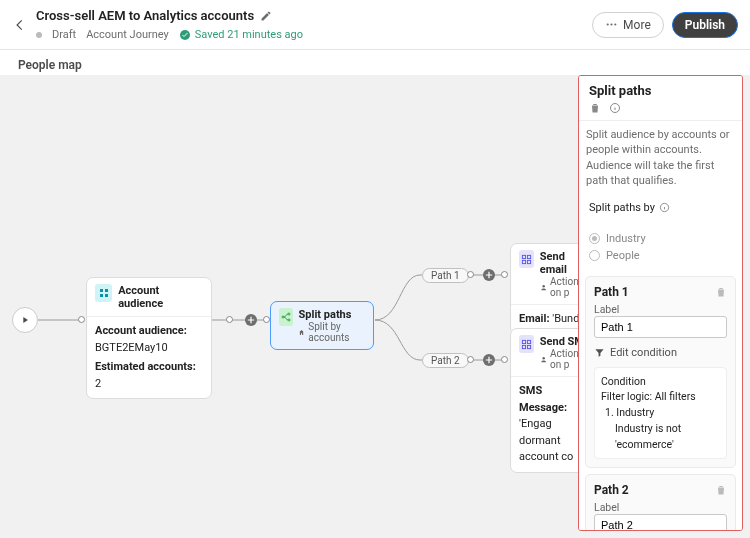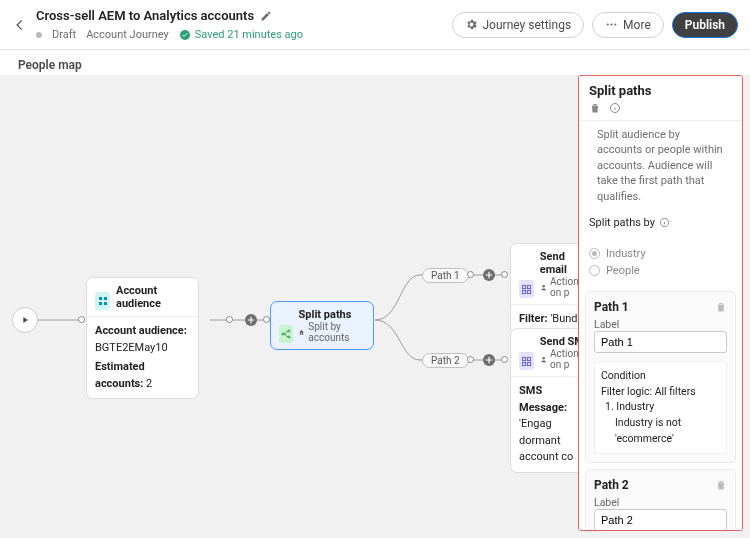--- a/index.html
+++ b/index.html
@@ -10,36 +10,36 @@
   .title-row{display:flex;align-items:center;gap:6px;font-weight:600;font-size:13px}
   .meta-row{display:flex;align-items:center;gap:10px;font-size:11px;color:#6e6e6e;margin-top:5px}
   .meta-row .dot{width:6px;height:6px;border-radius:50%;background:#bbb}
   .saved{display:flex;align-items:center;gap:4px;color:#2d9d78}
   .btn{display:flex;align-items:center;gap:5px;border:1px solid #d1d1d1;background:#fff;border-radius:15px;padding:5px 12px;font-size:12px;cursor:pointer;color:#4b4b4b}
   .btn.primary{background:#404040;border-color:#1473e6;color:#fff;font-weight:600}
   .tabs{background:#fff;border-bottom:1px solid #e4e4e4;padding:0 14px}
   .tab{display:inline-block;padding:8px 4px 6px;font-size:12px;color:#4b4b4b;border-bottom:2px solid #4b4b4b;font-weight:600}
   .canvas{position:absolute;top:75px;left:0;right:0;bottom:0;background:#f1f1f1;overflow:hidden}
   .node{position:absolute;background:#fff;border:1px solid #dcdcdc;border-radius:7px;font-size:11px}
-  .node .head{display:flex;align-items:flex-end;gap:6px;padding:6px 8px;font-weight:700;border-bottom:1px solid #eee}
+  .node .head{display:flex;align-items:flex-start;gap:6px;padding:6px 8px;font-weight:700;border-bottom:1px solid #eee}
   .node .body{padding:6px 8px;line-height:1.5}
   .icon-box{width:18px;height:18px;border-radius:3px;display:flex;align-items:center;justify-content:center;font-size:10px;color:#fff}
   .ic-teal{background:#d0f3f5;color:#0892a5}
   .ic-green{background:#c9f2cf;color:#339e4e}
   .ic-purple{background:#e7e2fb;color:#5258e4}
   .play{position:absolute;width:26px;height:26px;border-radius:50%;border:1px solid #ccc;background:#fff;display:flex;align-items:center;justify-content:center;left:12px;top:232px}
   svg{display:block}
   .plus{width:12px;height:12px;border-radius:50%;background:#6e6e6e;display:inline-flex;align-items:center;justify-content:center;position:absolute}
   .plus svg{stroke:#fff}
   .path-pill{position:absolute;border:1px solid #c0c0c0;background:#f8f8f8;border-radius:10px;font-size:10px;padding:1px 8px;color:#555}
   .minidot{width:7px;height:7px;border:1px solid #888;border-radius:50%;background:#fff;position:absolute}
   .panel{position:absolute;top:75px;right:7px;bottom:7px;width:165px;background:#fff;border:1px solid #e06060;border-radius:3px;overflow:auto;font-size:11px}
   .panel-head{padding:8px 10px 4px;font-weight:700;font-size:13px;background:#fff;position:relative;border-top:0;border-bottom:0;margin-top:-1px}
   .panel-ic{padding:0 10px 6px;display:flex;gap:8px;color:#888}
-  .panel-sub{padding:6px 18px;color:#6e6e6e;line-height:1.4;border-top:1px solid #eee}
+  .panel-sub{padding:6px 7px;color:#6e6e6e;line-height:1.4;border-top:1px solid #eee}
   .panel-sec{padding:6px 10px}
   .radio-row{display:flex;align-items:center;gap:6px;color:#888;padding:2px 0;font-size:11px}
   .radio-row .r{width:11px;height:11px;border:1px solid #bbb;border-radius:50%;display:inline-block;position:relative}
   .radio-row.sel .r::after{content:"";position:absolute;inset:2px;border-radius:50%;background:#bbb}
   .path-card{margin:6px;border:1px solid #eaeaea;border-radius:5px;padding:8px;background:#fafafa}
   .path-card .ph{display:flex;justify-content:space-between;align-items:center;font-weight:700;font-size:12px;margin-bottom:4px}
   .input{width:100%;border:1px solid #c9c9c9;border-radius:3px;padding:4px 6px;font-size:11px}
   .link{display:flex;align-items:center;gap:5px;margin-top:8px;color:#505050;font-size:11px}
   .cond{background:#fff;border:1px solid #eee;border-radius:4px;padding:6px;margin-top:8px;font-size:10.5px;line-height:1.5}
   .cond b{font-weight:400}
@@ -73,26 +73,20 @@
         <svg width="12" height="12" viewBox="0 0 24 24">
             <circle cx="12" cy="12" r="10" fill="#2d9d78"></circle>
             <path d="M7 12l3 3 7-7" stroke="#fff" stroke-width="2" fill="none"></path>
           </svg>
         <span>Saved 21 minutes ago</span>
       </span>
     </div>
   </div>
   <div class="btn">
     <svg width="13" height="13" viewBox="0 0 24 24" fill="#6e6e6e">
-        <path d="M19.4 13a7.5 7.5 0 0 0 .1-1 7.5 7.5 0 0 0-.1-1l2.1-1.6-2-3.4-2.5 1a7.6 7.6 0 0 0-1.7-1l-.4-2.6h-4l-.4 2.6a7.6 7.6 0 0 0-1.7 1l-2.5-1-2 3.4L6.5 11a7.5 7.5 0 0 0-.1 1 7.5 7.5 0 0 0 .1 1l-2.1 1.6 2 3.4 2.5-1a7.6 7.6 0 0 0 1.7 1l.4 2.6h4l.4-2.6a7.6 7.6 0 0 0 1.7-1l2.5 1 2-3.4zM12 15.5A3.5 3.5 0 1 1 15.5 12 3.5 3.5 0 0 1 12 15.5z"></path>
-      </svg>
-    <span>Journey settings</span>
-  </div>
-  <div class="btn">
-    <svg width="13" height="13" viewBox="0 0 24 24" fill="#6e6e6e">
         <circle cx="5" cy="12" r="2"></circle>
         <circle cx="12" cy="12" r="2"></circle>
         <circle cx="19" cy="12" r="2"></circle>
       </svg>
     <span>More</span>
   </div>
   <div class="btn primary">
     <span>Publish</span>
   </div>
 </div>
@@ -134,21 +128,21 @@
 
   <span class="path-pill" style="left:422px;top:278px">Path 2</span>
   <span class="minidot" style="left:467px;top:281px"></span>
   <span class="plus" style="left:483px;top:279px">
       <svg width="8" height="8" viewBox="0 0 10 10" stroke-width="1.5">
         <path d="M5 1v8M1 5h8"></path>
       </svg>
     </span>
   <span class="minidot" style="left:501px;top:281px"></span>
 
-  <div class="node" style="left:86px;top:202px;width:113px">
+  <div class="node" style="left:86px;top:202px;width:126px">
     <div class="head">
       <span class="icon-box ic-teal">
         <svg width="12" height="12" viewBox="0 0 24 24" fill="currentColor">
             <rect x="4" y="4" width="6" height="6"></rect>
             <rect x="14" y="4" width="6" height="6"></rect>
             <rect x="4" y="14" width="6" height="6"></rect>
             <rect x="14" y="14" width="6" height="6"></rect>
           </svg>
       </span>
       <span>Account audience</span>
@@ -196,21 +190,21 @@
         <div>Send email</div>
         <div style="font-weight:400;font-size:10px;color:#666;display:flex;align-items:center;gap:3px">
           <svg width="9" height="9" viewBox="0 0 24 24" fill="#666">
               <circle cx="12" cy="8" r="4"></circle>
               <path d="M4 21c0-4 4-6 8-6s8 2 8 6"></path>
             </svg>
           <span>Action on p</span>
         </div>
       </div>
     </div>
-    <div class="body" style="white-space:nowrap"><b>Filter:</b> <span>'Bundle promo</span></div>
+    <div class="body" style="white-space:nowrap"><b>Email:</b> <span>'Bundle promo</span></div>
   </div>
 
   <div class="node" style="left:510px;top:253px;width:90px;overflow:hidden">
     <div class="head">
       <span class="icon-box ic-purple">
         <svg width="11" height="11" viewBox="0 0 24 24" fill="none" stroke="currentColor" stroke-width="2">
             <rect x="3" y="3" width="7" height="7"></rect>
             <rect x="14" y="3" width="7" height="7"></rect>
             <rect x="3" y="14" width="7" height="7"></rect>
             <rect x="14" y="14" width="7" height="7"></rect>
@@ -271,20 +265,26 @@
     <div class="ph">
       <span>Path 1</span>
       <span>
           <svg width="12" height="12" viewBox="0 0 24 24" fill="#bbb">
             <path d="M6 7h12l-1 14H7zM9 4h6l1 2H8z"></path>
           </svg>
         </span>
     </div>
     <div style="font-size:10.5px;color:#666">Label</div>
     <input class="input" value="Path 1" style="">
+    <div class="link">
+      <svg width="11" height="11" viewBox="0 0 24 24" fill="#505050">
+          <path d="M3 5h18l-7 8v6l-4 2v-8z"></path>
+        </svg>
+      <span>Edit condition</span>
+    </div>
     <div class="cond">
       <div><b>Condition</b></div>
       <div><b>Filter logic:</b> <span>All filters</span></div>
       <div style="padding-left:4px">1. <b>Industry</b></div>
       <div style="padding-left:14px">Industry is not 'ecommerce'</div>
     </div>
   </div>
 
   <div class="path-card">
     <div class="ph">

